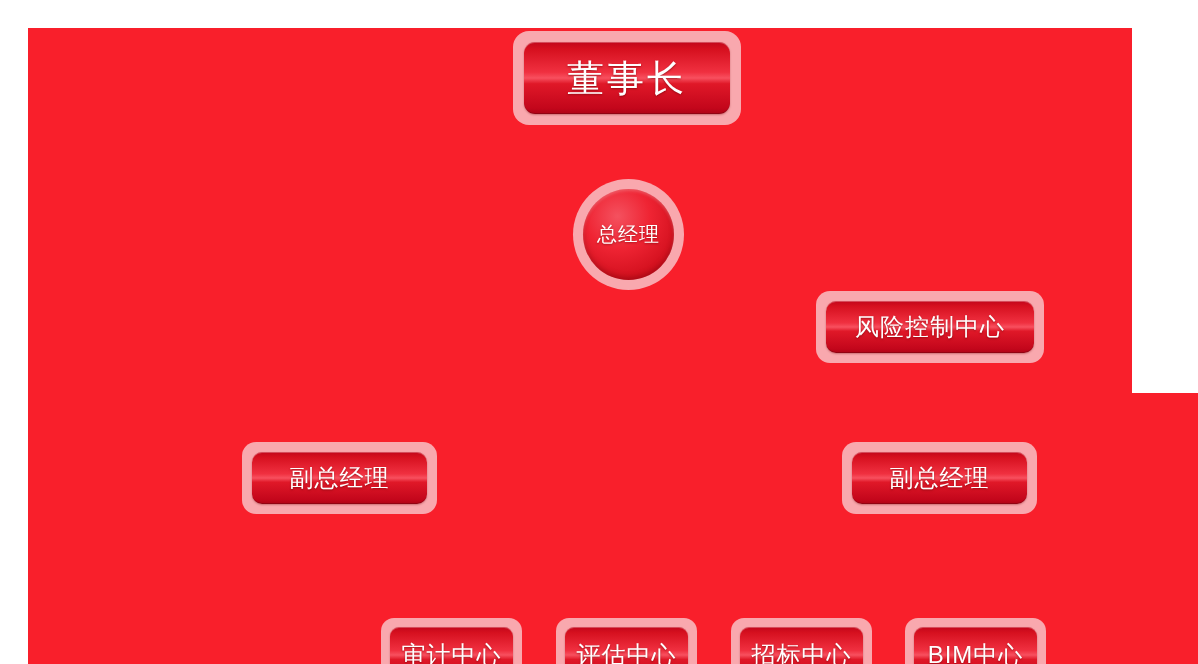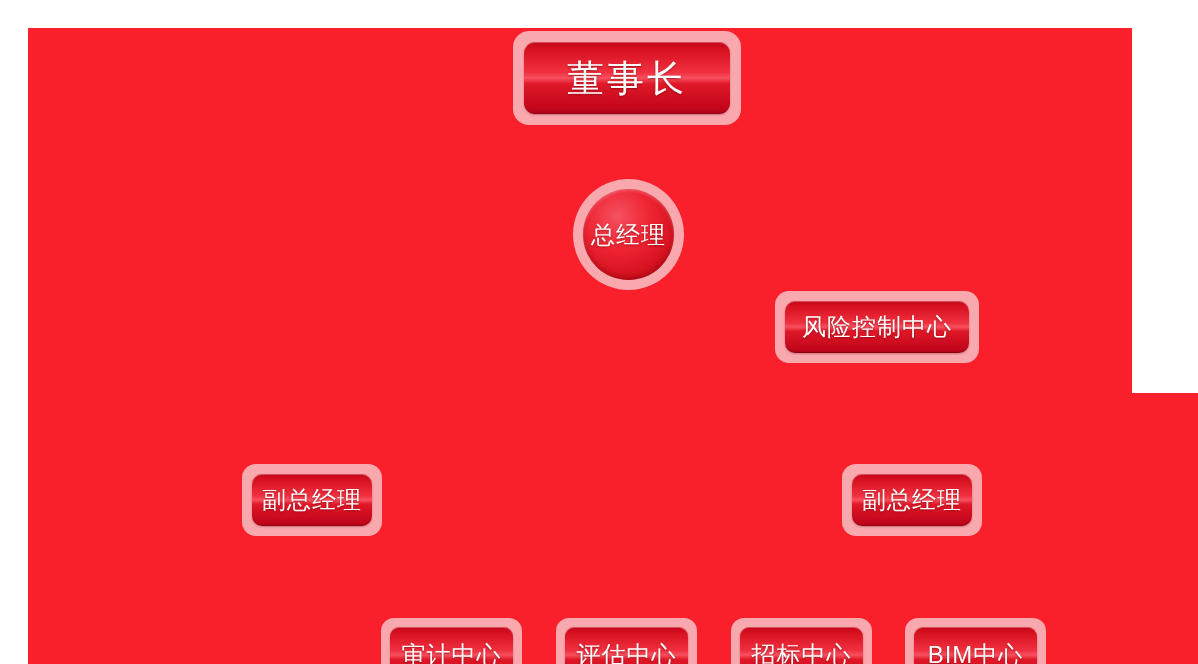--- a/index.html
+++ b/index.html
@@ -85,31 +85,31 @@
     background:radial-gradient(circle at 38% 30%,
         #f4515f 0%,
         #ef2433 38%,
         #d4111f 72%,
         #b60418 100%);
     box-shadow:
       inset 0 2px 3px rgba(255,255,255,0.22),
       inset 0 -3px 5px rgba(110,0,8,0.35);
   }
   #node-gm .label {
-    color:#ffffff; font-size:24px; letter-spacing:1px;
+    color:#ffffff; font-size:20px; letter-spacing:1px;
     text-shadow:0 1px 2px rgba(100,0,6,0.5);
     white-space:nowrap;
   }
 
   
-  #node-risk { left:747px; top:263px; width:204px; height:72px; }
+  #node-risk { left:788px; top:263px; width:228px; height:72px; }
   #node-risk .label { font-size:24px; }
 
   
-  .node-deputy { width:140px; height:72px; top:436px; }
+  .node-deputy { width:195px; height:72px; top:414px; }
   #node-deputy-left  { left:214px; }
   #node-deputy-right { left:814px; }
   .node-deputy .label { font-size:24px; }
 
   
   .node-center {
     top:590px;
     width:141px; height:74px;
     border-radius:13px;
     padding:9px;

